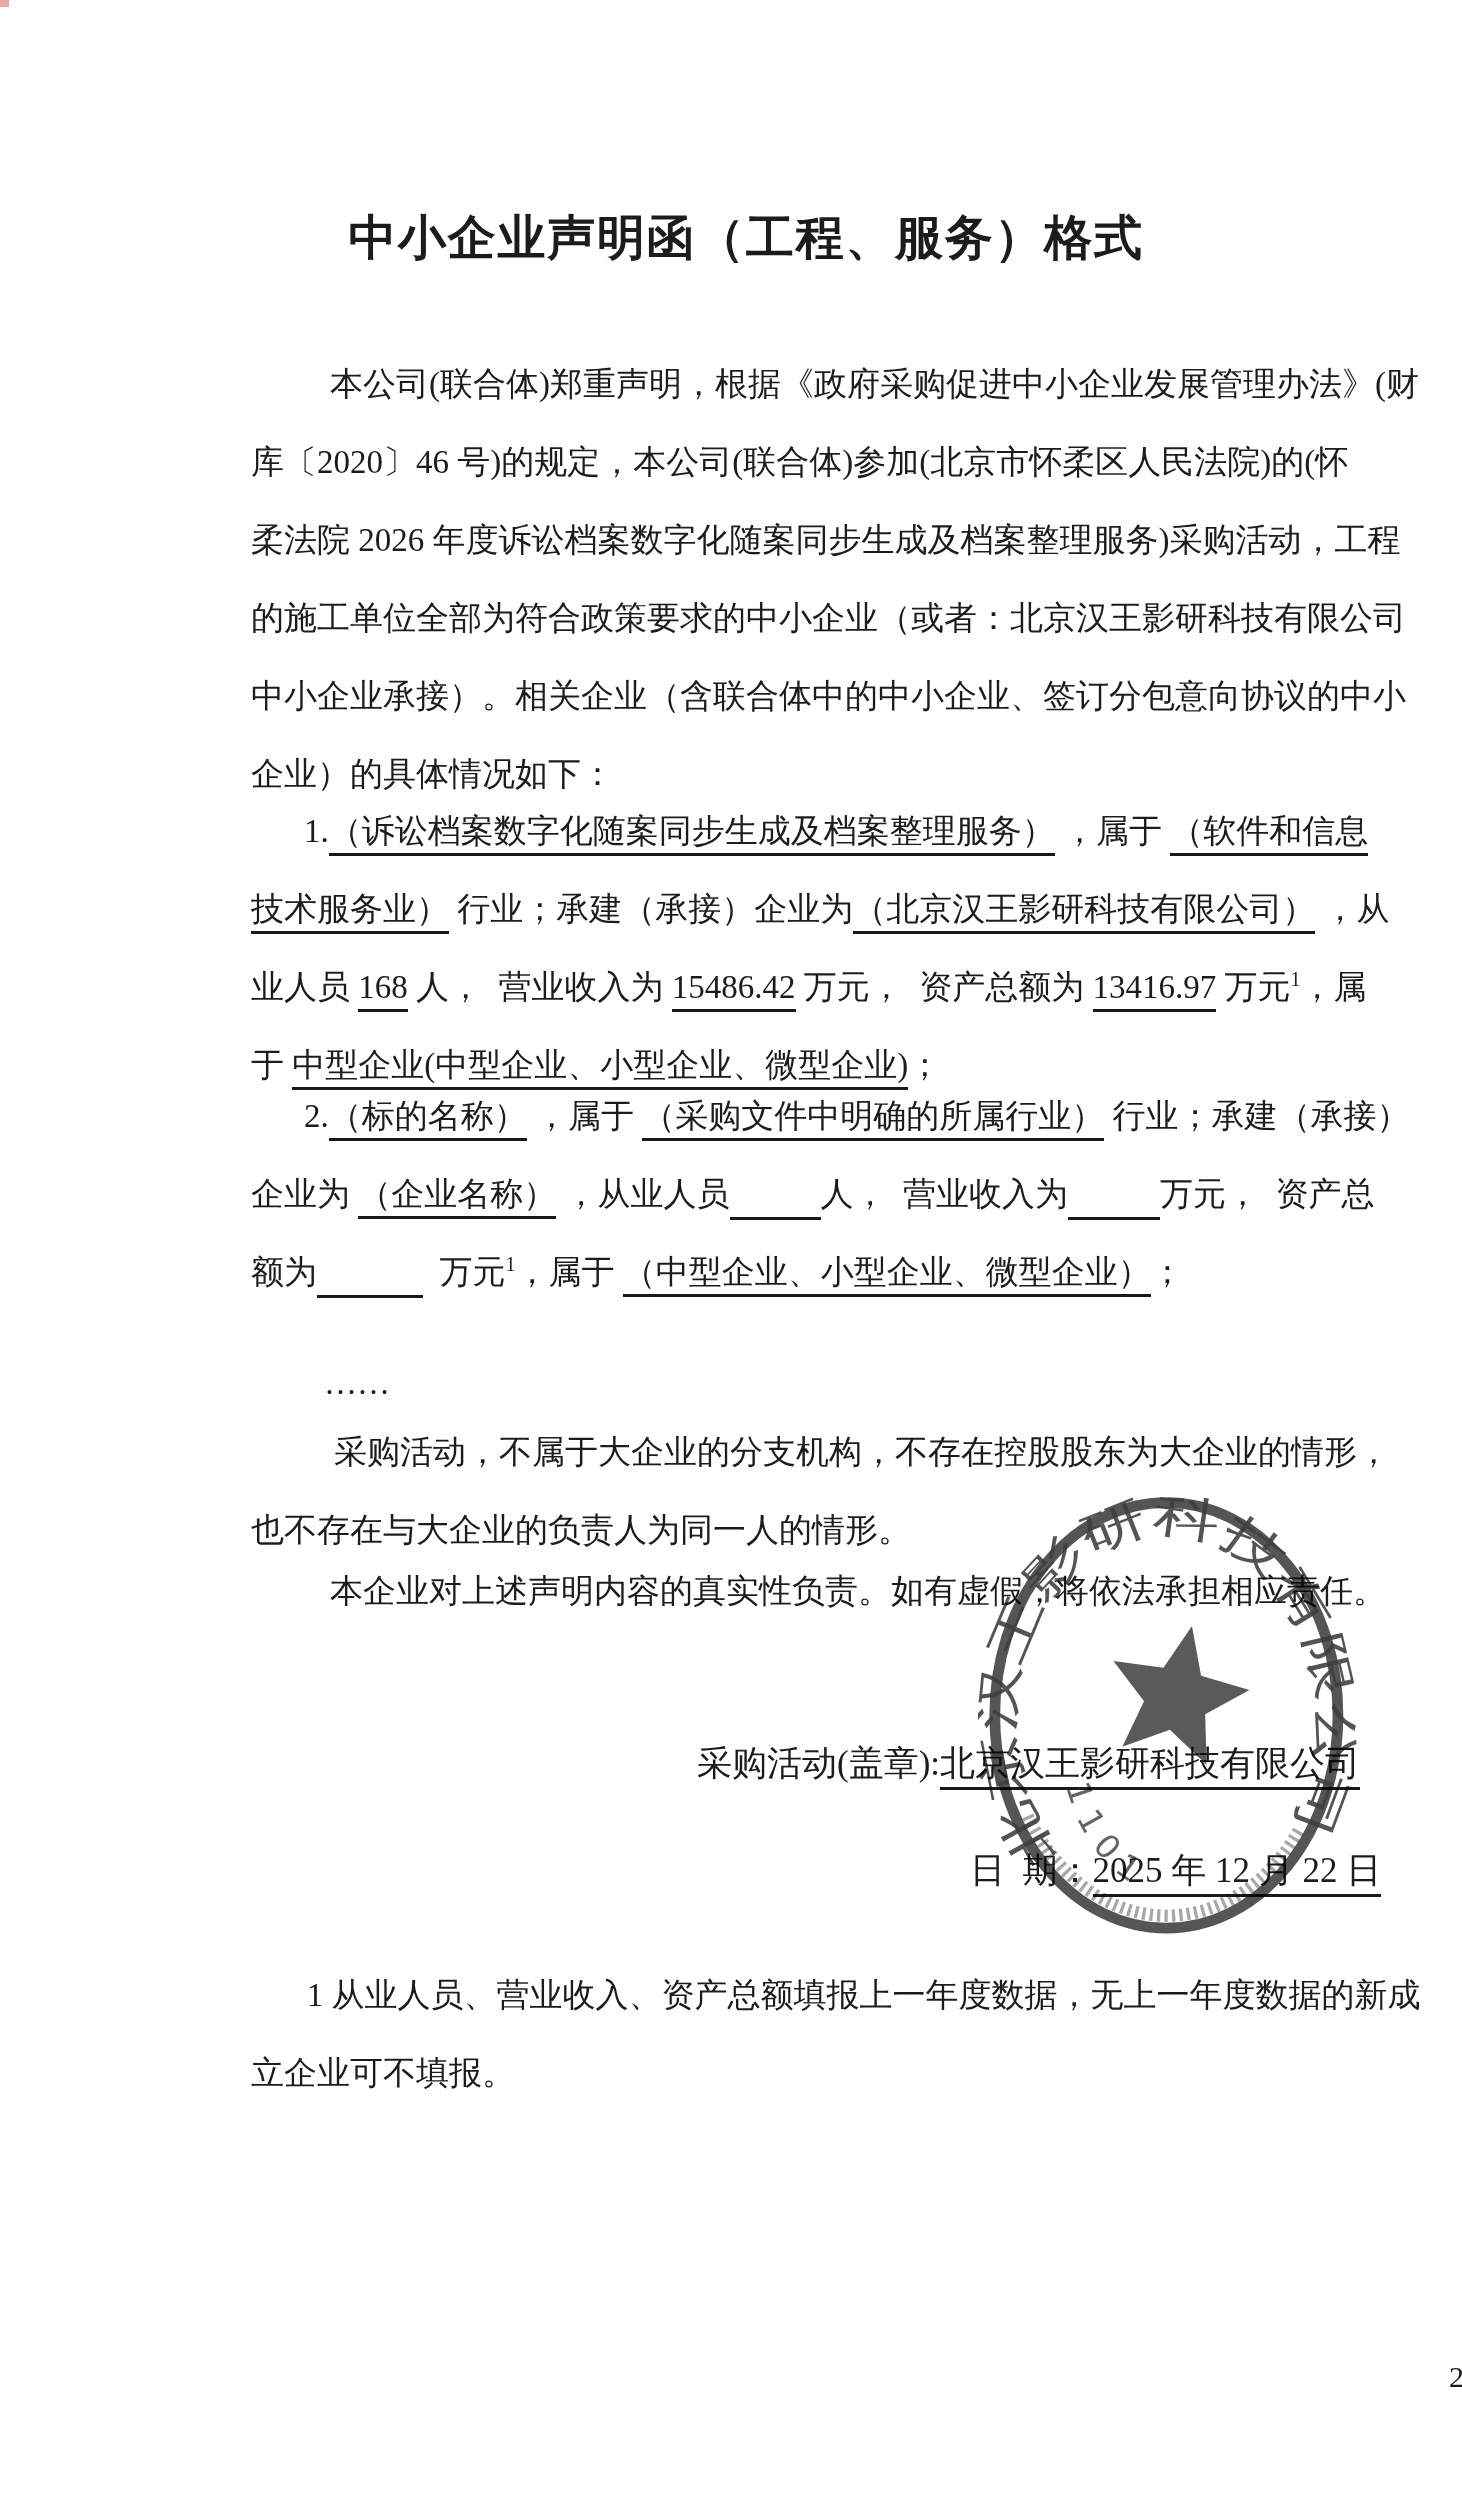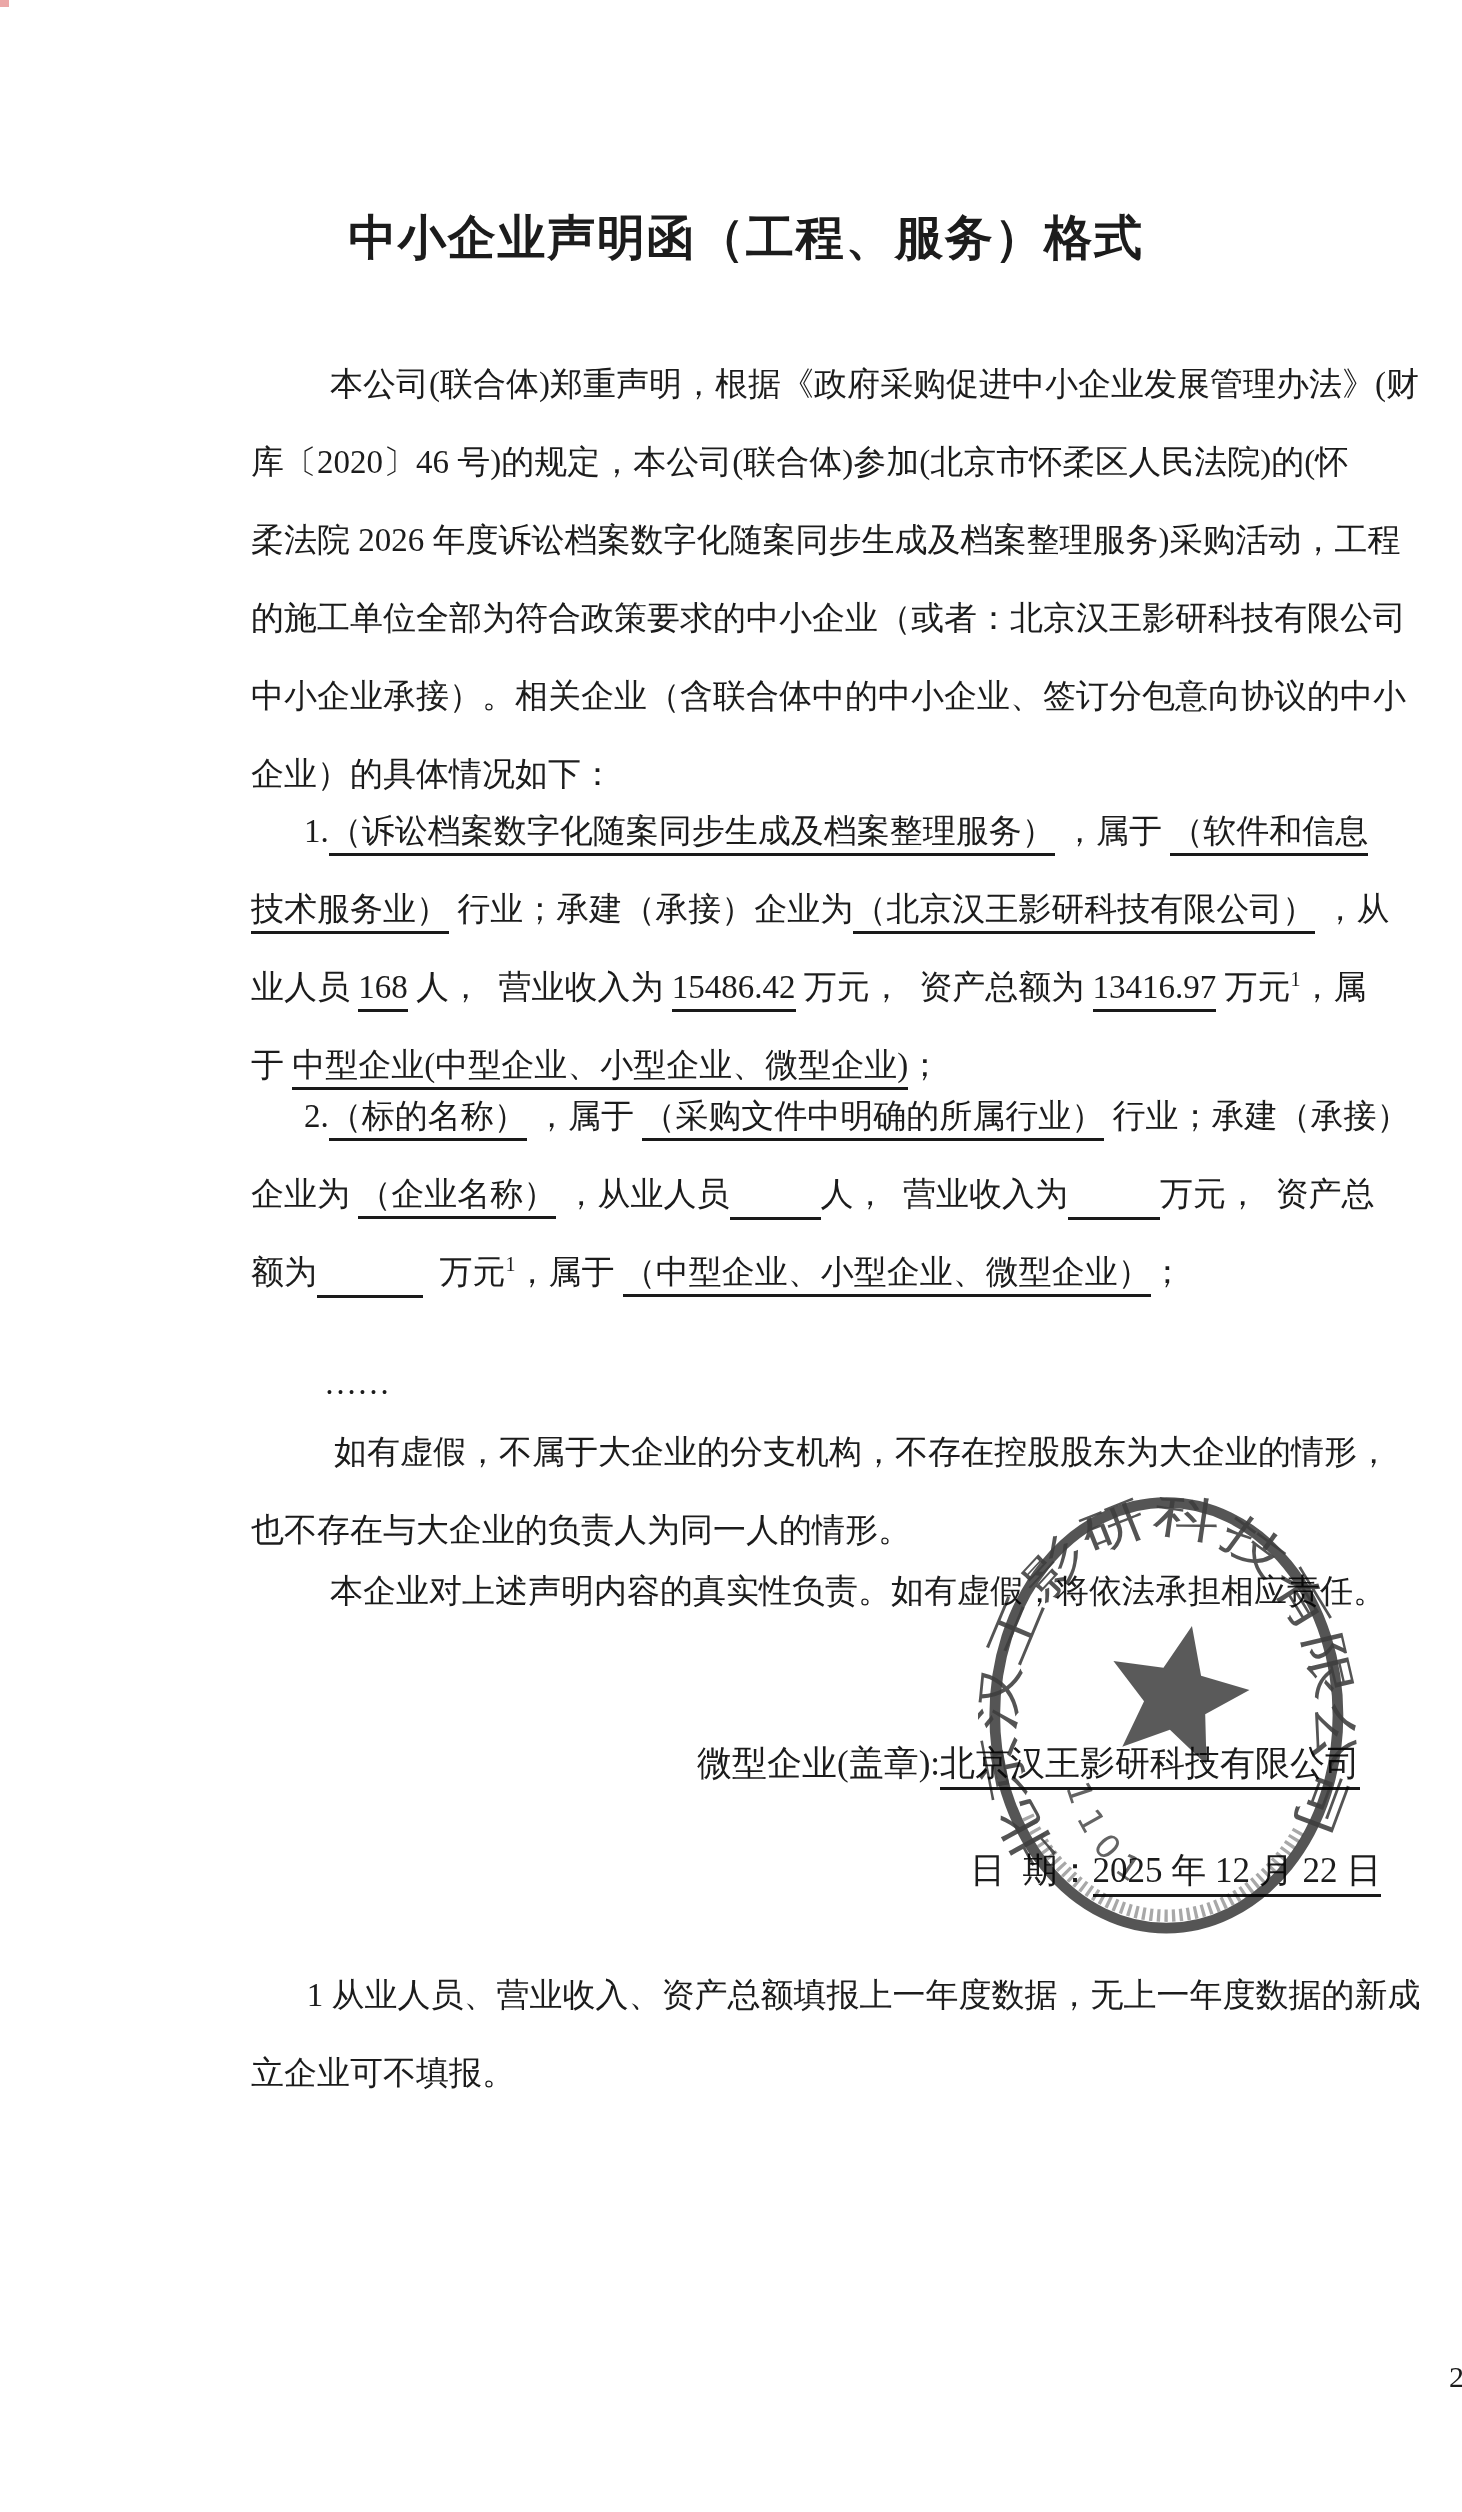--- a/index.html
+++ b/index.html
@@ -66,34 +66,34 @@
     </div>
     <div class="body-col" style="top: 1077px;">
       <div class="line" style="padding-left: 53px;"><span>2.</span><span class="u">（标的名称）</span><span>&nbsp;，属于&nbsp;</span><span class="u">（采购文件中明确的所属行业）</span><span>&nbsp;行业；承建（承接）</span></div>
       <div class="line"><span>企业为&nbsp;</span><span class="u">（企业名称）</span><span>&nbsp;，从业人员</span><span class="u blank" style="width: 91px;">&nbsp;</span><span>人， 营业收入为</span><span class="u blank" style="width: 92px;">&nbsp;</span><span>万元， 资产总</span></div>
       <div class="line"><span>额为</span><span class="u blank" style="width: 106px;">&nbsp;</span><span> 万元</span><sup>1</sup><span>，属于&nbsp;</span><span class="u">（中型企业、小型企业、微型企业）</span><span>；</span></div>
     </div>
     <div class="body-col" style="top: 1344px;">
       <div class="line" style="padding-left: 73px;"><span>……</span></div>
     </div>
     <div class="body-col" style="top: 1413px;">
-      <div class="line" style="padding-left: 83px;"><span>如有虚假，不属于大企业的分支机构，不存在控股股东为大企业的情形，</span></div>
+      <div class="line" style="padding-left: 83px;"><span>采购活动，不属于大企业的分支机构，不存在控股股东为大企业的情形，</span></div>
       <div class="line"><span>也不存在与大企业的负责人为同一人的情形。</span></div>
     </div>
     <div class="body-col" style="top: 1552px;">
       <div class="line" style="padding-left: 79px;"><span>本企业对上述声明内容的真实性负责。如有虚假，将依法承担相应责任。</span></div>
     </div>
     <div class="body-col" style="top: 1956px;">
       <div class="line" style="padding-left: 53px; text-align: center;"><span>1 从业人员、营业收入、资产总额填报上一年度数据，无上一年度数据的新成</span></div>
       <div class="line"><span>立企业可不填报。</span></div>
     </div>
   </div>
 
 <div class="sig-line" style="left:697px;top:1740px;">
-  <span>微型企业(盖章):</span><span class="u">北京汉王影研科技有限公司</span>
+  <span>采购活动(盖章):</span><span class="u">北京汉王影研科技有限公司</span>
 </div>
 <div class="sig-line" style="left:945px;top:1847px;margin-left:25px;">
   <span>日 期：</span><span class="u">2025 年 12 月 22 日</span>
 </div>
 
 <svg class="seal" viewBox="0 0 460 560">
   <ellipse cx="228" cy="278" rx="208" ry="258" fill="none" stroke="#2c2c2c" stroke-width="13" opacity="0.88"></ellipse>
   <path d="M 60 400 A 195 242 0 0 0 390 415" fill="none" stroke="#2c2c2c" stroke-width="15" stroke-dasharray="4 5" opacity="0.45"></path>
   <polygon points="242,168 265.3,224.6 326.3,229.3 279.9,269.1 294.2,328.6 242,296.6 189.8,328.6 204.1,269.1 157.7,229.3 218.7,224.6" fill="#383838" opacity="0.9" transform="rotate(12 242 250)"></polygon>
   <path id="seal-text-arc" d="M 97 446 A 185 228 0 1 1 359 446" fill="none"></path>

